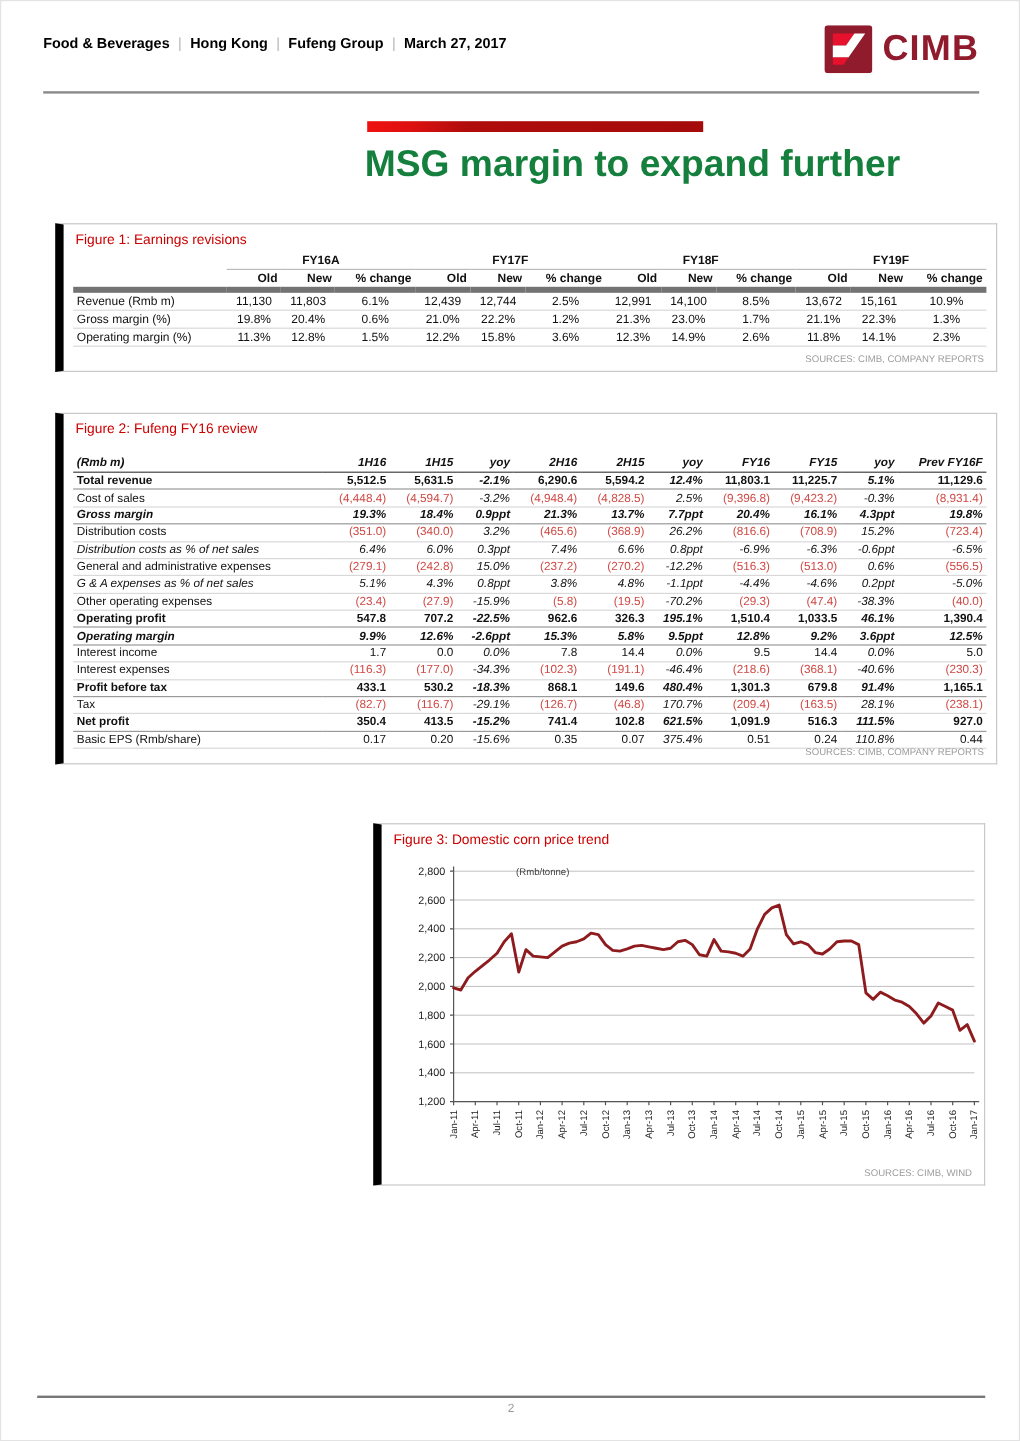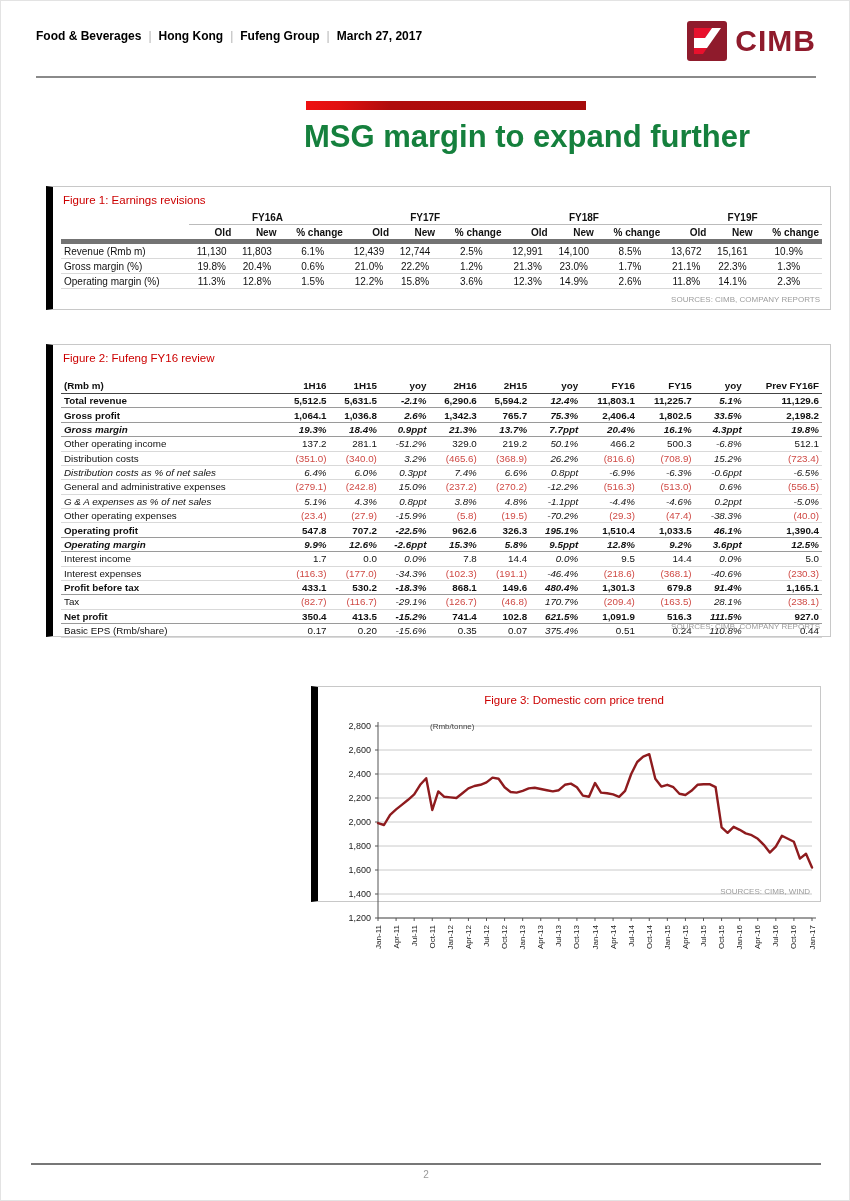--- a/index.html
+++ b/index.html
@@ -20,35 +20,35 @@
              background:linear-gradient(90deg,#ee1111 0%,#e01010 12%,#b00c0c 30%,#a50b0b 100%); }
   .doc-title { position:absolute; left:303px; top:118px; font-size:31px; font-weight:700; color:#15803d; letter-spacing:0; }
 
   
   .figbox { position:absolute; background:#fff; border:1px solid #c8c8c8; border-left:7px solid #000; }
   .fig-title { font-size:11.5px; font-weight:400; color:#cc0000; padding:7px 0 0 10px; }
   .src { position:absolute; right:10px; bottom:5px; font-size:8px; color:#9c9c9c; }
 
   #fig1 { left:45px; top:185px; width:785px; height:124px; }
   #fig2 { left:45px; top:343px; width:785px; height:293px; }
-  #fig3 { left:310px; top:685px; width:510px; height:216px;text-align:center; }
+  #fig3 { left:310px; top:685px; width:510px; height:302px; }
 
   table { border-collapse:collapse; width:calc(100% - 16px); margin:4px 8px 0 8px; font-size:10px; }
   td,th { padding:1.5px 3px; white-space:nowrap; }
 
   
   #fig1-table th.grp { text-align:center; font-weight:700; }
   #fig1-table th.sub { text-align:right; font-weight:700; border-top:1px solid #bbb; border-bottom:5px solid #737373; }
   #fig1-table td.num { text-align:center;margin-top:20px; }
   #fig1-table td.lbl { text-align:left; }
   #fig1-table tbody tr td { border-bottom:1px solid #d9d9d9; }
 
   
   #fig2-table { margin-top:14px; font-size:9.8px; }
-  #fig2-table th { text-align:right; font-weight:700; border-bottom:1px solid #444; padding:2px 3px; }
+  #fig2-table th { text-align:right; font-weight:700; border-bottom:1px solid #444; padding:2px 3px;font-style:italic; }
   #fig2-table th.lbl { text-align:left; }
   #fig2-table td { text-align:right; border-bottom:1px solid #d9d9d9; padding:1.2px 3px; }
   #fig2-table td.lbl { text-align:left; }
   #fig2-table tr.b td { font-weight:700; border-bottom:1px solid #9a9a9a; }
   #fig2-table tr.bi td { font-weight:700; font-style:italic; border-bottom:1px solid #9a9a9a; }
   #fig2-table tr.i td { font-style:italic; }
   #fig2-table td.yoy { font-style:italic; }
   #fig2-table td.red { color:#cf4944; }
 
   
@@ -185,58 +185,45 @@
             <td class="num">5,631.5</td>
             <td class="num yoy">-2.1%</td>
             <td class="num">6,290.6</td>
             <td class="num">5,594.2</td>
             <td class="num yoy">12.4%</td>
             <td class="num">11,803.1</td>
             <td class="num">11,225.7</td>
             <td class="num yoy">5.1%</td>
             <td class="num">11,129.6</td>
           </tr>
-          <tr class="b">
-            <td class="lbl">Gross profit</td>
-            <td class="num">1,064.1</td>
-            <td class="num">1,036.8</td>
-            <td class="num yoy">2.6%</td>
-            <td class="num">1,342.3</td>
-            <td class="num">765.7</td>
-            <td class="num yoy">75.3%</td>
-            <td class="num">2,406.4</td>
-            <td class="num">1,802.5</td>
-            <td class="num yoy">33.5%</td>
-            <td class="num">2,198.2</td>
+          <tr class="">
+            <td class="lbl">Cost of sales</td>
+            <td class="num red">(4,448.4)</td>
+            <td class="num red">(4,594.7)</td>
+            <td class="num yoy">-3.2%</td>
+            <td class="num red">(4,948.4)</td>
+            <td class="num red">(4,828.5)</td>
+            <td class="num yoy">2.5%</td>
+            <td class="num red">(9,396.8)</td>
+            <td class="num red">(9,423.2)</td>
+            <td class="num yoy">-0.3%</td>
+            <td class="num red">(8,931.4)</td>
           </tr>
           <tr class="bi">
             <td class="lbl">Gross margin</td>
             <td class="num">19.3%</td>
             <td class="num">18.4%</td>
             <td class="num yoy">0.9ppt</td>
             <td class="num">21.3%</td>
             <td class="num">13.7%</td>
             <td class="num yoy">7.7ppt</td>
             <td class="num">20.4%</td>
             <td class="num">16.1%</td>
             <td class="num yoy">4.3ppt</td>
             <td class="num">19.8%</td>
-          </tr>
-          <tr class="">
-            <td class="lbl">Other operating income</td>
-            <td class="num">137.2</td>
-            <td class="num">281.1</td>
-            <td class="num yoy">-51.2%</td>
-            <td class="num">329.0</td>
-            <td class="num">219.2</td>
-            <td class="num yoy">50.1%</td>
-            <td class="num">466.2</td>
-            <td class="num">500.3</td>
-            <td class="num yoy">-6.8%</td>
-            <td class="num">512.1</td>
           </tr>
           <tr class="">
             <td class="lbl">Distribution costs</td>
             <td class="num red">(351.0)</td>
             <td class="num red">(340.0)</td>
             <td class="num yoy">3.2%</td>
             <td class="num red">(465.6)</td>
             <td class="num red">(368.9)</td>
             <td class="num yoy">26.2%</td>
             <td class="num red">(816.6)</td>

